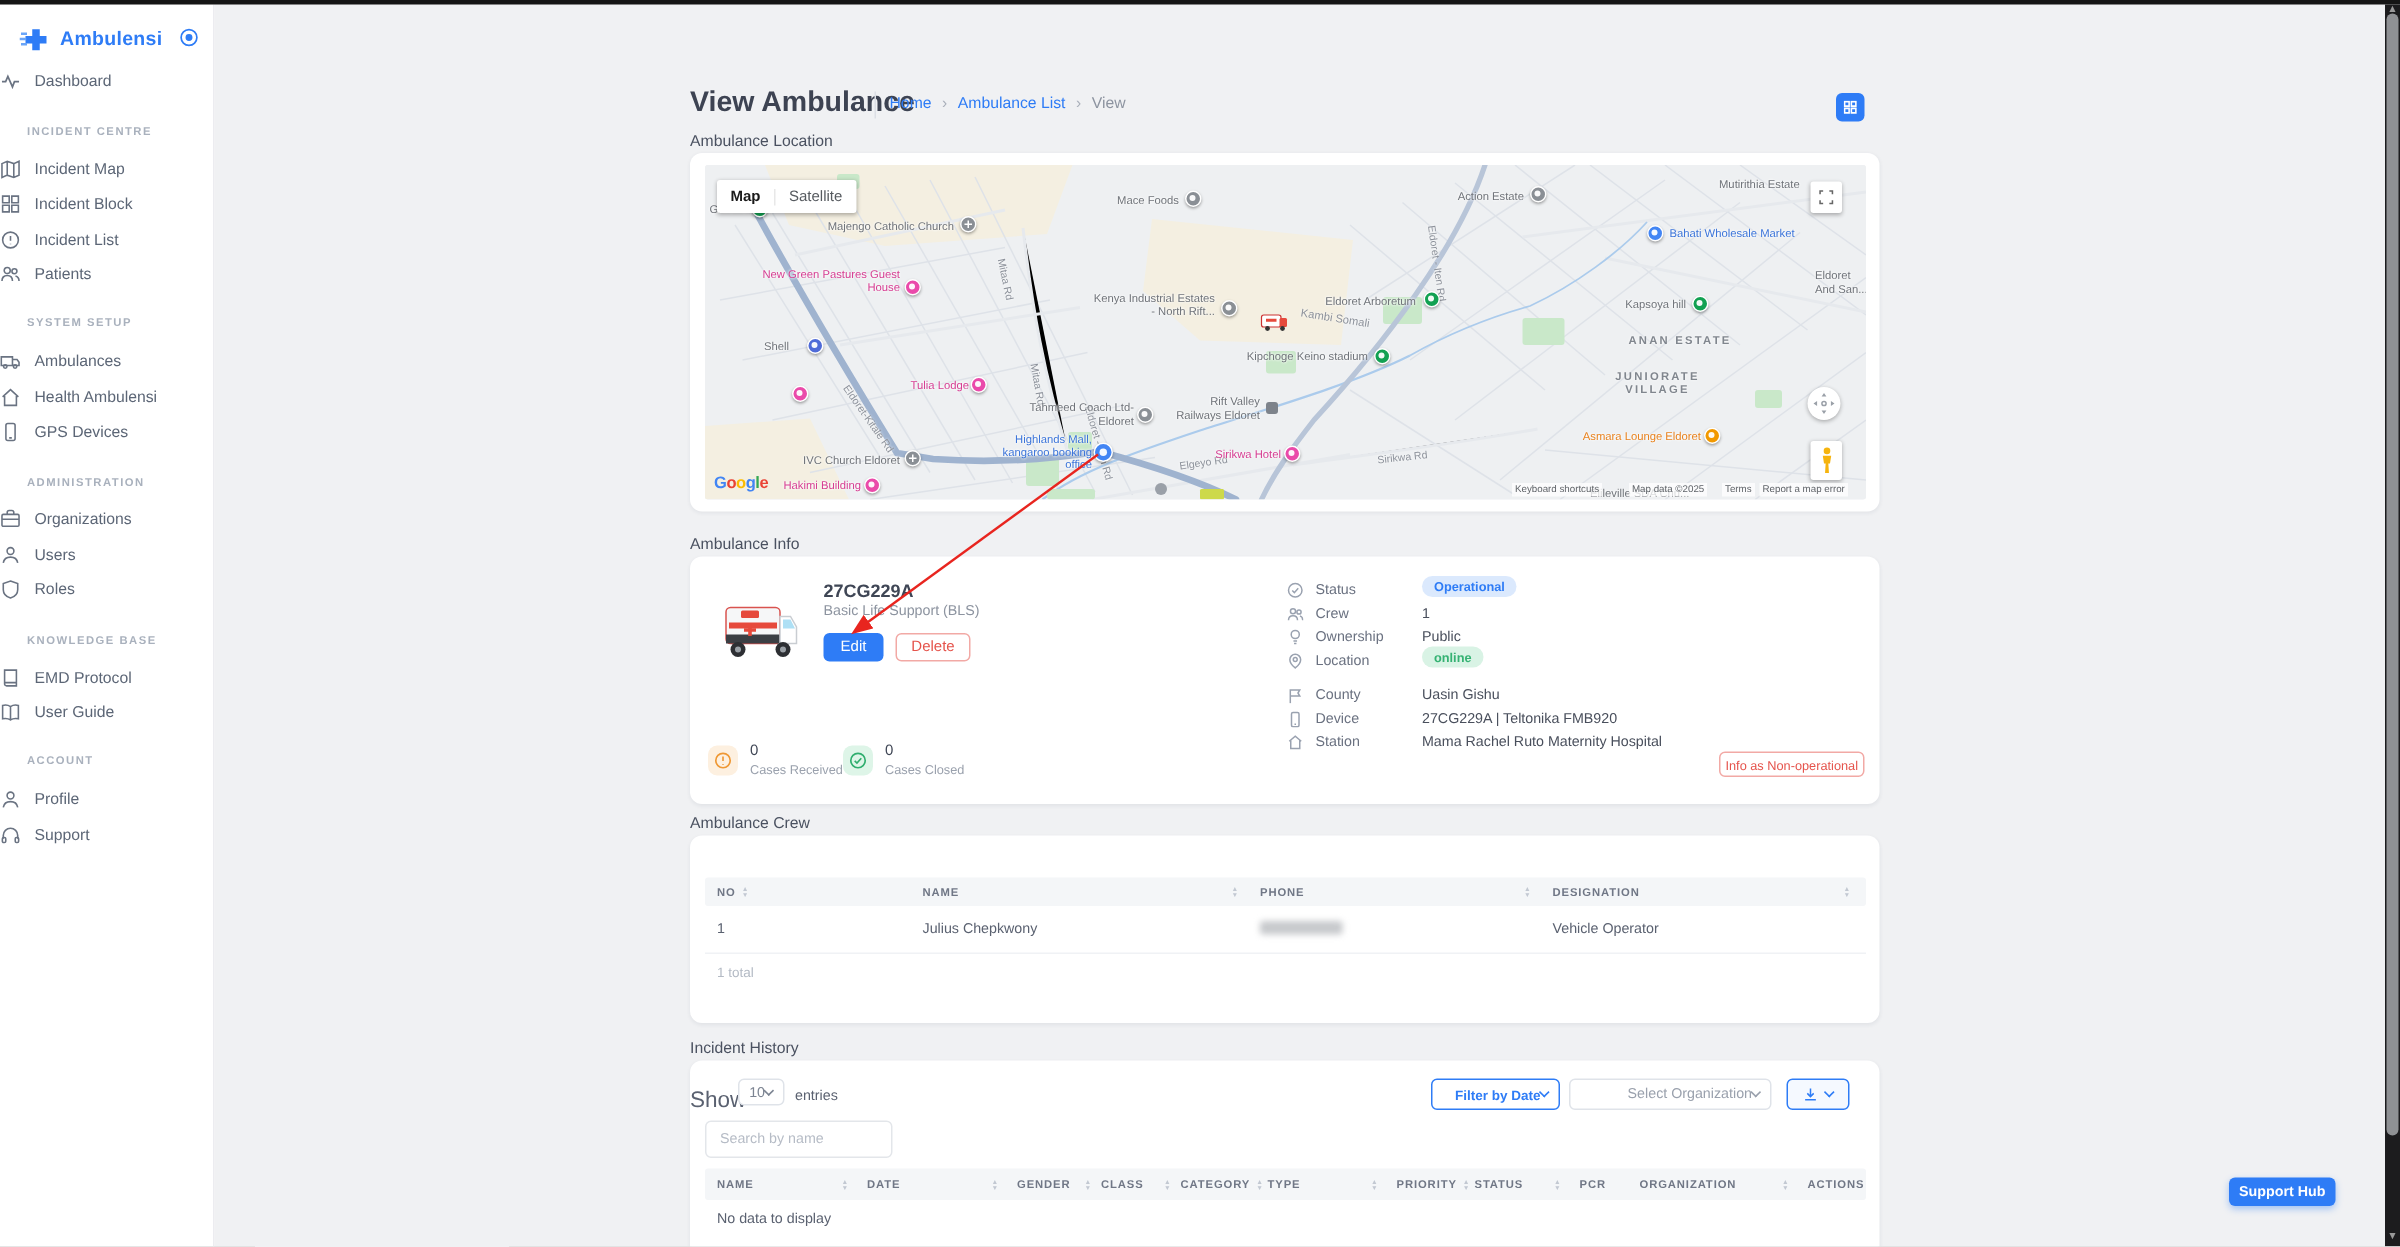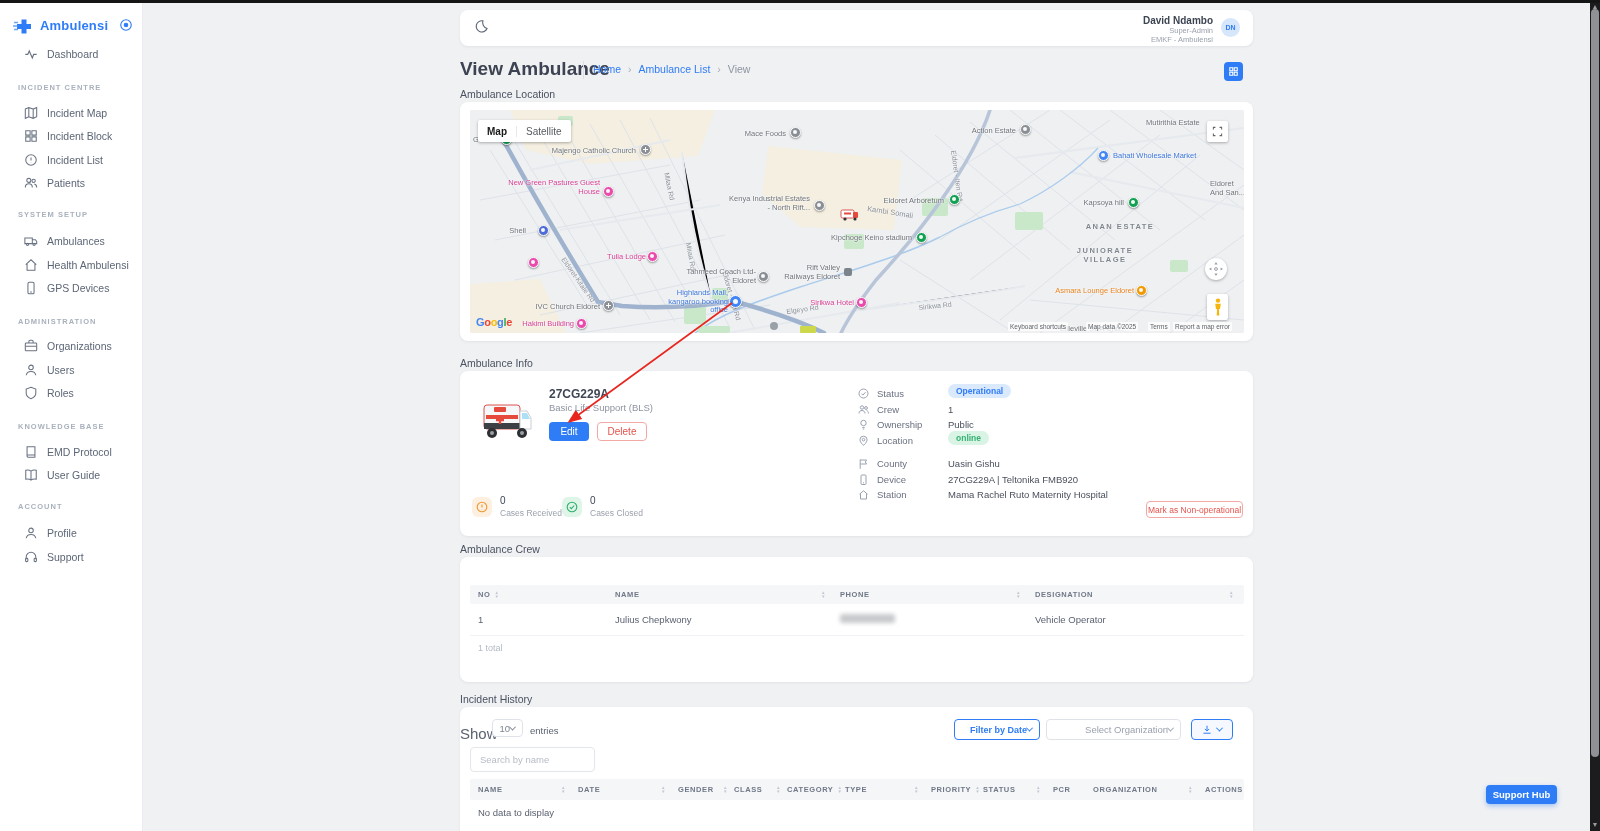--- a/index.html
+++ b/index.html
@@ -10,21 +10,21 @@
 
   
   .topstrip { left:0; top:0; width:1600px; height:3px; background:#151515; }
   .vscroll { right:0; top:3px; width:10px; height:828px; background:#1c1c1e; }
   .vthumb { left:1px; top:6px; width:8px; height:748px; background:#8f9194; border-radius:4px; }
   .varrow { left:1px; width:8px; height:8px; color:#9a9a9a; font-size:7px; line-height:8px; text-align:center; }
 
   
   .sidebar { left:0; top:3px; width:143px; height:828px; background:#fff; border-right:1px solid #ececf0; }
   .logo-text { font-size:13px; font-weight:bold; color:#2e7cf6; letter-spacing:.2px; }
-  .side-item { position:absolute; left:0; width:143px; height:22px; display:flex; align-items:center; gap:9px; padding-left:24px; cursor:pointer; }
+  .side-item { position:absolute; left:0; width:143px; height:22px; display:flex; align-items:center; gap:9px; padding-left:0; cursor:pointer; }
   .side-item .st { font-size:10.5px; color:#5c6676; }
   .side-item svg { flex:none; }
   .side-sec { position:absolute; left:18px; font-size:7.5px; font-weight:bold; letter-spacing:1px; color:#a9b1bd; }
   .sic { color:#6a7382; }
 
   
   .card { position:absolute; background:#fff; border-radius:8px; box-shadow:0 1px 3px rgba(25,39,70,.07); }
   .uname { font-size:10px; font-weight:bold; color:#3c4452; text-align:right; line-height:11px; }
   .urole { font-size:7.5px; color:#9aa1ad; text-align:right; line-height:9px; }
   .avatar { position:absolute; width:19px; height:19px; border-radius:50%; background:#d6e6fb; color:#2e7cf6; font-size:7px; font-weight:bold; display:flex; align-items:center; justify-content:center; }
@@ -205,33 +205,20 @@
     <div class="side-item" style="top:543px">
       <svg class="sic" width="14" height="14" viewBox="0 0 16 16" stroke="currentColor" fill="none" stroke-width="1.2">
           <path d="M2.5 10.5V8a5.5 5.5 0 0111 0v2.5"></path>
           <rect x="1.8" y="9.5" width="2.6" height="3.8" rx="1"></rect>
           <rect x="11.6" y="9.5" width="2.6" height="3.8" rx="1"></rect>
         </svg>
       <span class="st">Support</span>
     </div>
   </div>
 
-  <div class="card" style="left:460px;top:10px;width:793px;height:36px">
-    <span class="abs" style="left:14px;top:9px">
-      <svg width="15" height="15" viewBox="0 0 16 16" fill="none" stroke="#5b6575" stroke-width="1.2">
-          <path d="M9.5 2a6 6 0 104.4 8.2A6.5 6.5 0 019.5 2z"></path>
-        </svg>
-    </span>
-    <div class="abs" style="right:40px;top:5px">
-      <div class="uname">David Ndambo</div>
-      <div class="urole">Super-Admin</div>
-      <div class="urole">EMKF - Ambulensi</div>
-    </div>
-    <div class="avatar" style="right:13px;top:8px">DN</div>
-  </div>
 
   <div class="abs ptitle" style="left:460px;top:58px">View Ambulance</div>
   <div class="abs" style="left:583px;top:61px;width:1px;height:18px;background:#dcdfe5"></div>
   <div class="abs" style="left:593px;top:63px;display:flex;gap:7px;align-items:center">
     <span class="bc-link">Home</span>
     <span class="bc-sep">›</span>
     <span class="bc-link">Ambulance List</span>
     <span class="bc-sep">›</span>
     <span class="bc-cur">View</span>
   </div>
@@ -506,21 +493,21 @@
     <div class="stat-val" style="left:40px;top:124px">0</div>
     <div class="stat-lbl" style="left:40px;top:137px">Cases Received</div>
     <div class="ibox" style="left:102px;top:126px;background:#def5e8">
       <svg width="12" height="12" viewBox="0 0 12 12" fill="none" stroke="#2fae6e" stroke-width="1.1">
           <circle cx="6" cy="6" r="4.8"></circle>
           <path d="M3.8 6.2l1.5 1.5 2.9-3.2"></path>
         </svg>
     </div>
     <div class="stat-val" style="left:130px;top:124px">0</div>
     <div class="stat-lbl" style="left:130px;top:137px">Cases Closed</div>
-    <div class="btn btn-red-o" style="left:686px;top:130px;width:97px;height:17px;font-size:8.5px">Mark as Non-operational</div>
+    <div class="btn btn-red-o" style="left:686px;top:130px;width:97px;height:17px;font-size:8.5px">Info as Non-operational</div>
   </div>
 
   <div class="sec-lbl" style="left:460px;top:543px">Ambulance Crew</div>
   <div class="card" style="left:460px;top:557px;width:793px;height:125px">
     <div class="thead" style="left:10px;top:28px;width:774px;height:19px">
       <div class="th" style="width:145px;padding-left:8px">
           <span>NO</span>
           <span class="sort">▲<span>▼</span></span>
         </div>
       <div class="th" style="width:225px">

